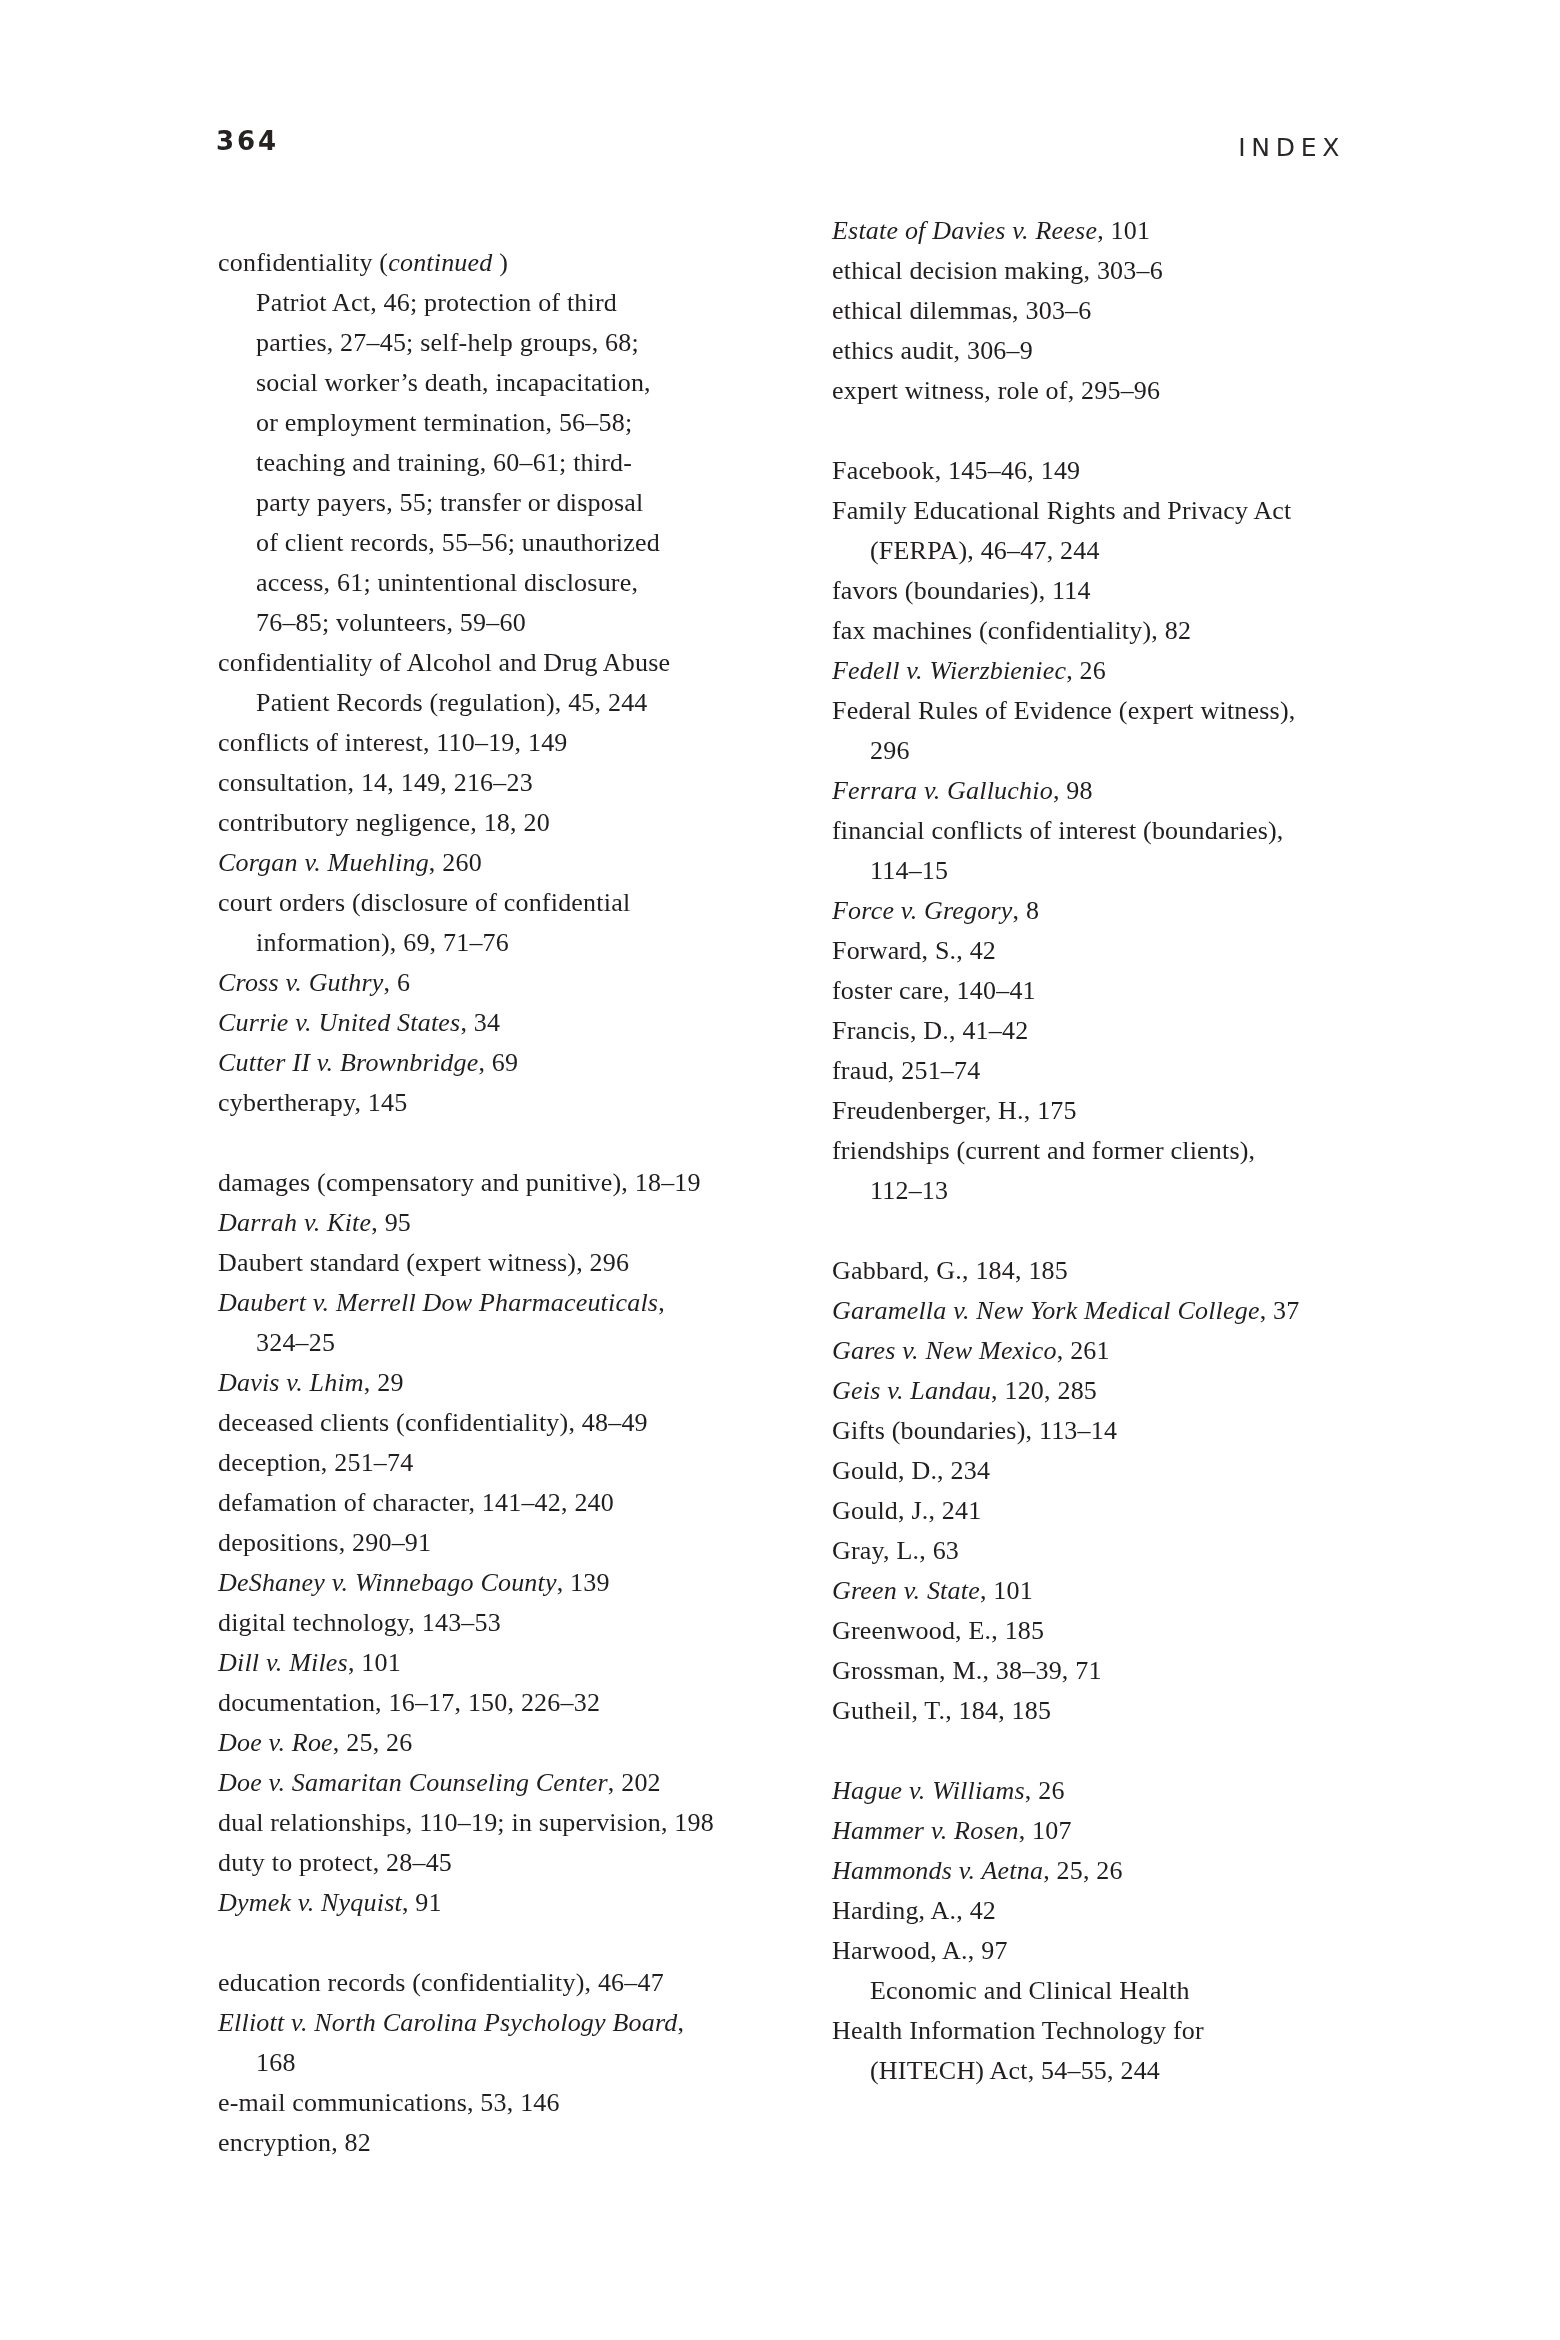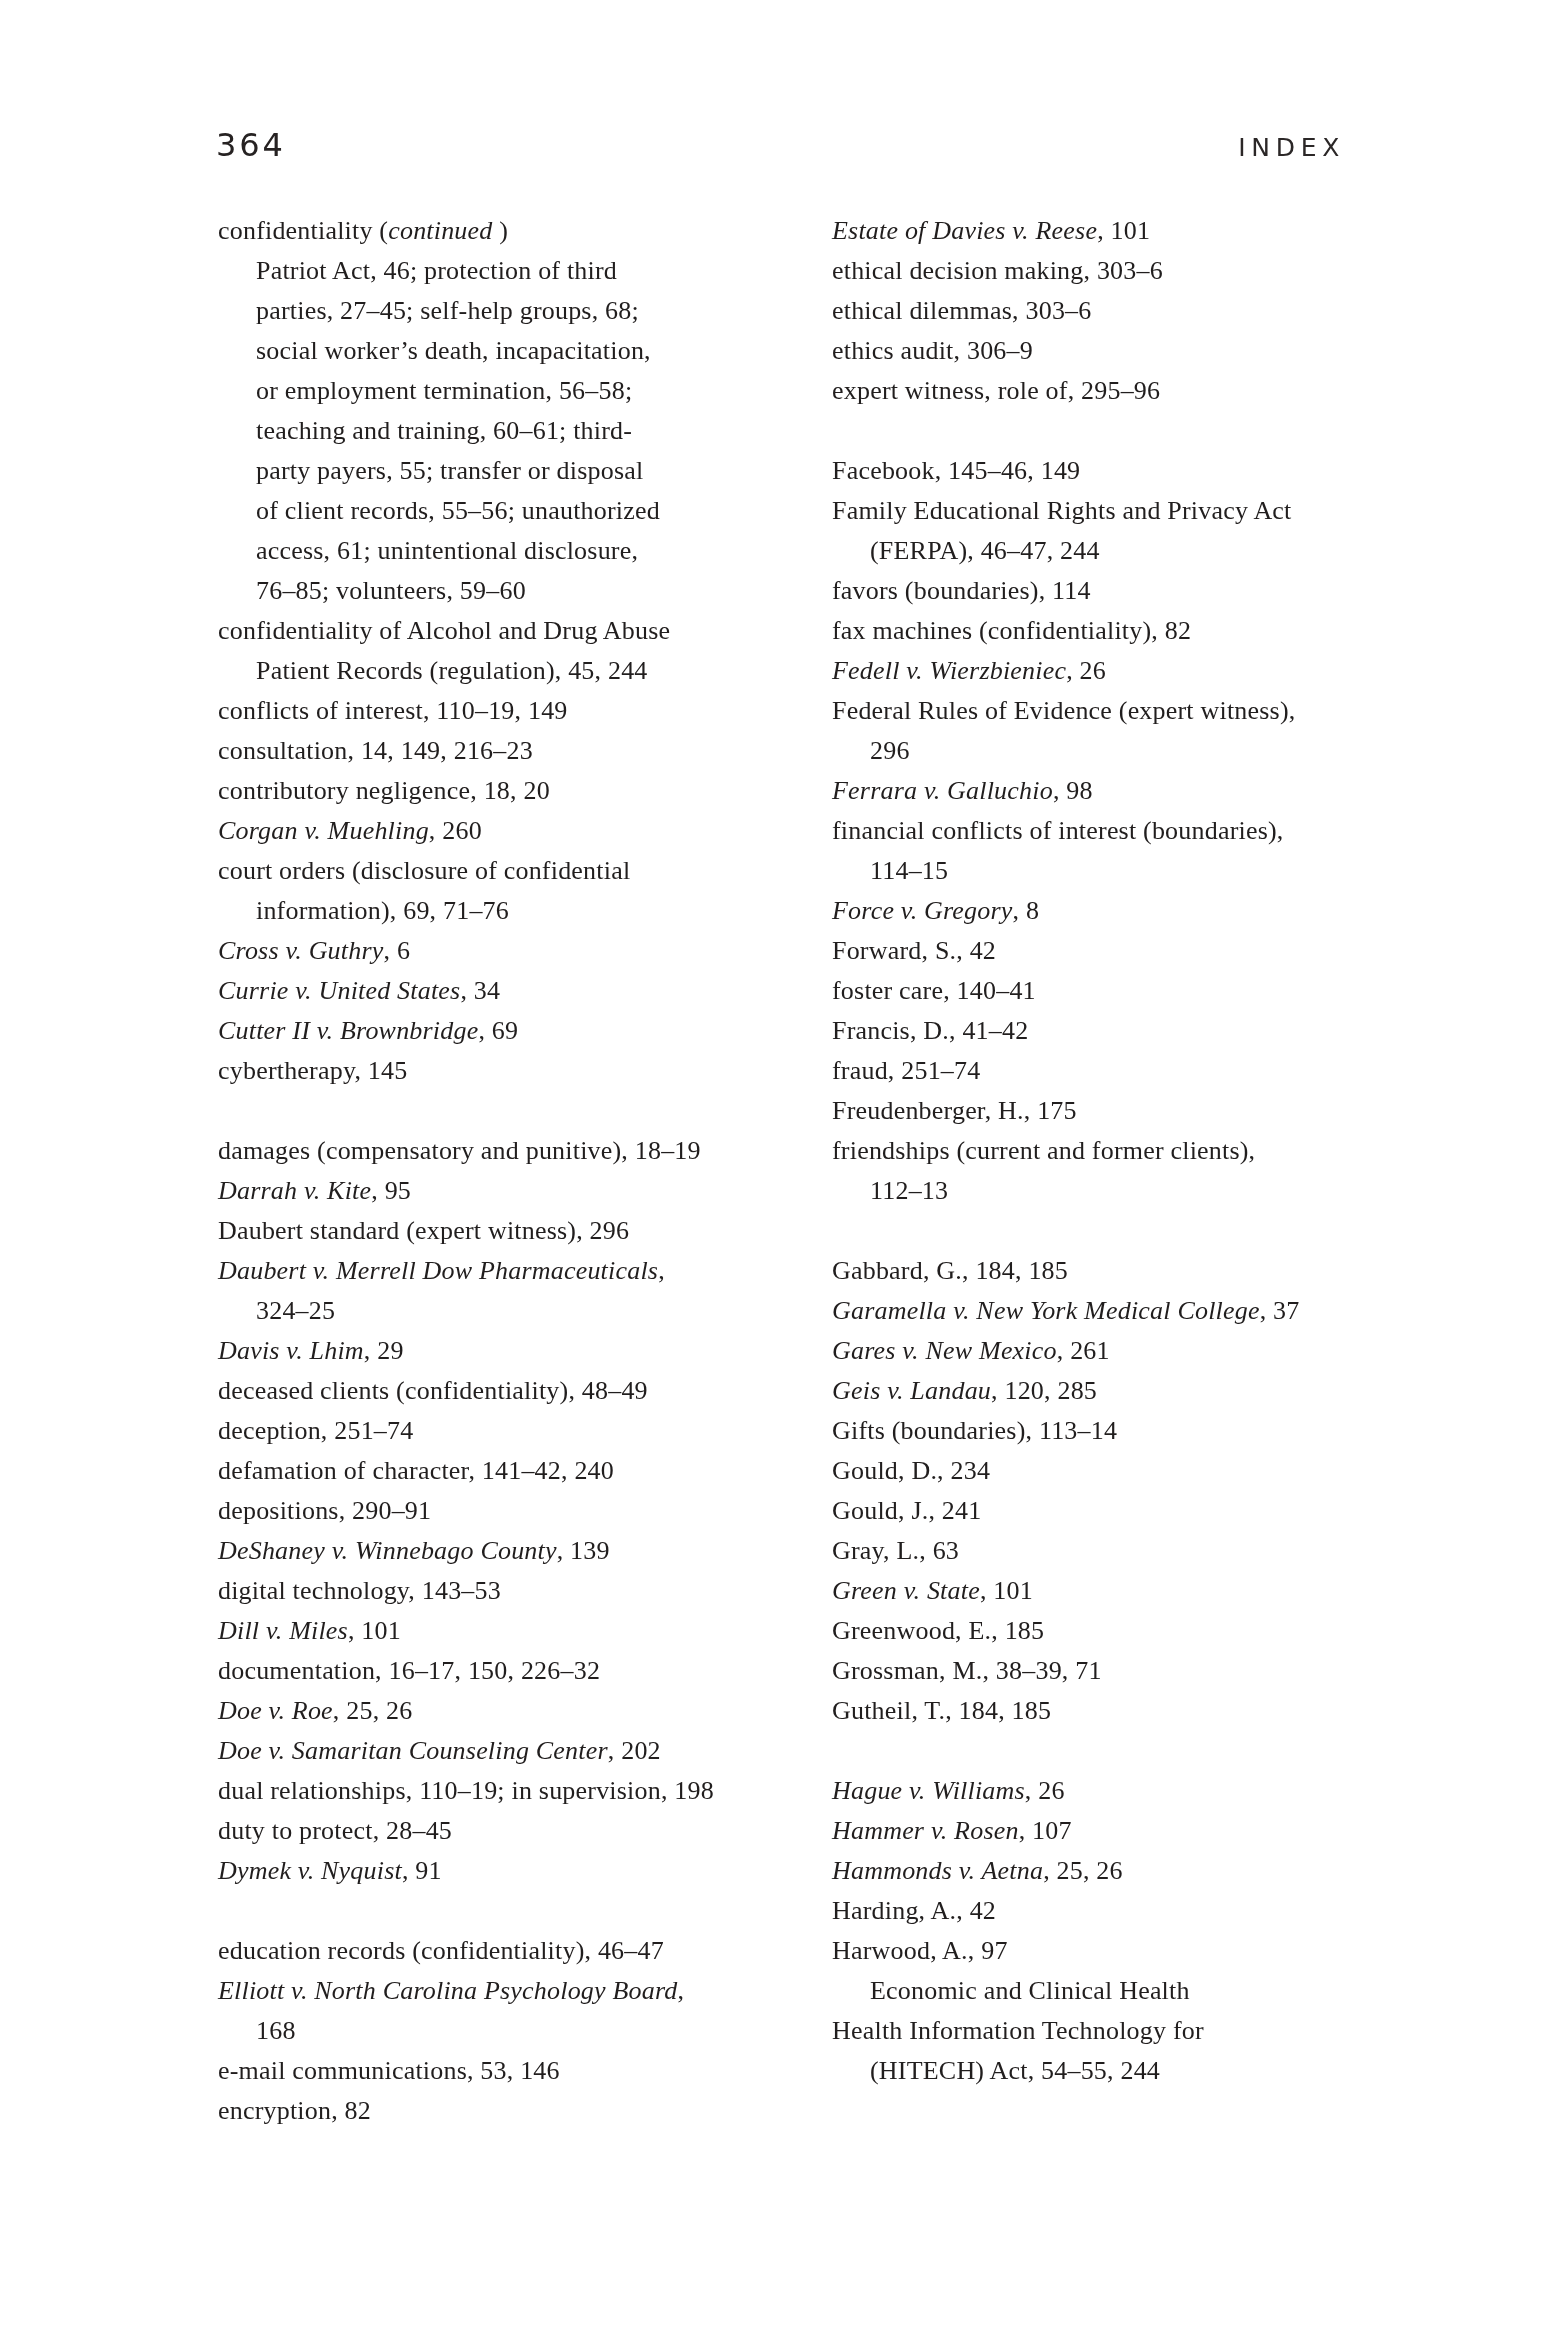--- a/index.html
+++ b/index.html
@@ -14,41 +14,41 @@
     background: #ffffff;
     color: #211e1e;
     font-family: "Liberation Serif", serif;
     overflow: hidden;
   }
   .folio {
     position: absolute;
     left: 216px;
     top: 126px;
     font-family: "DejaVu Sans", sans-serif;
-    font-size: 32px;
-    font-weight: 400;
+    font-size: 26px;
+    font-weight: 700;
     letter-spacing: 2.9px;
     color: #262222;
   }
   .running-head {
     position: absolute;
     top: 133px;
     right: 216px;
     font-family: "DejaVu Sans", sans-serif;
     font-size: 25px;
     font-weight: 400;
     letter-spacing: 5.7px;
     color: #2b2727;
   }
   .col {
     position: absolute;
     top: 211px;
     width: 593px;
   }
-  .col-left  { left: 218px; }
+  .col-left  { left: 218px; margin-top: 32px; }
   .col-right { left: 804px; margin-left: 28px; }
   .line {
     height: 40px;
     line-height: 40px;
     font-size: 26px;
     white-space: nowrap;
     letter-spacing: 0.2px;
   }
   .line.indent { padding-left: 38px; }
   .line.blank  { height: 40px; }

